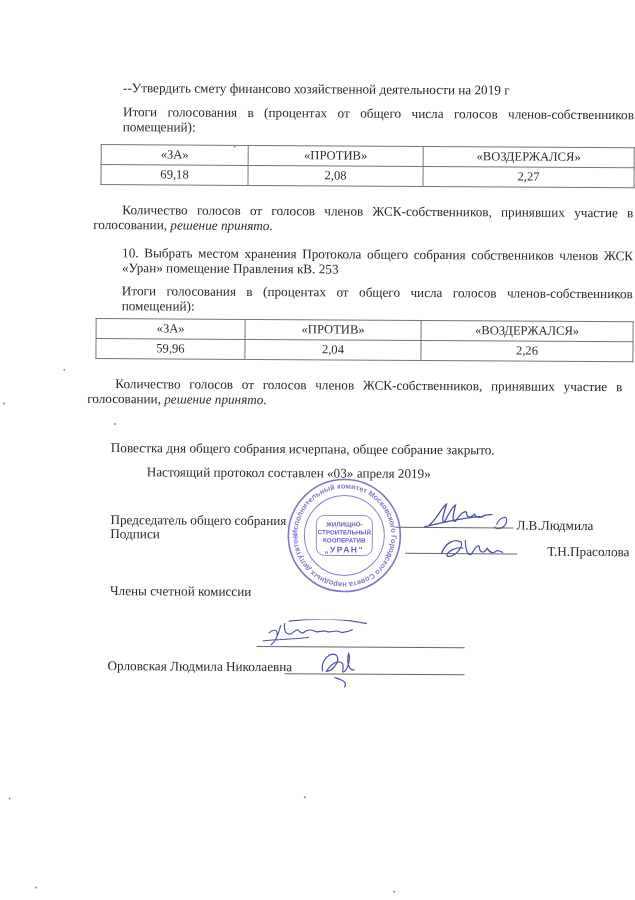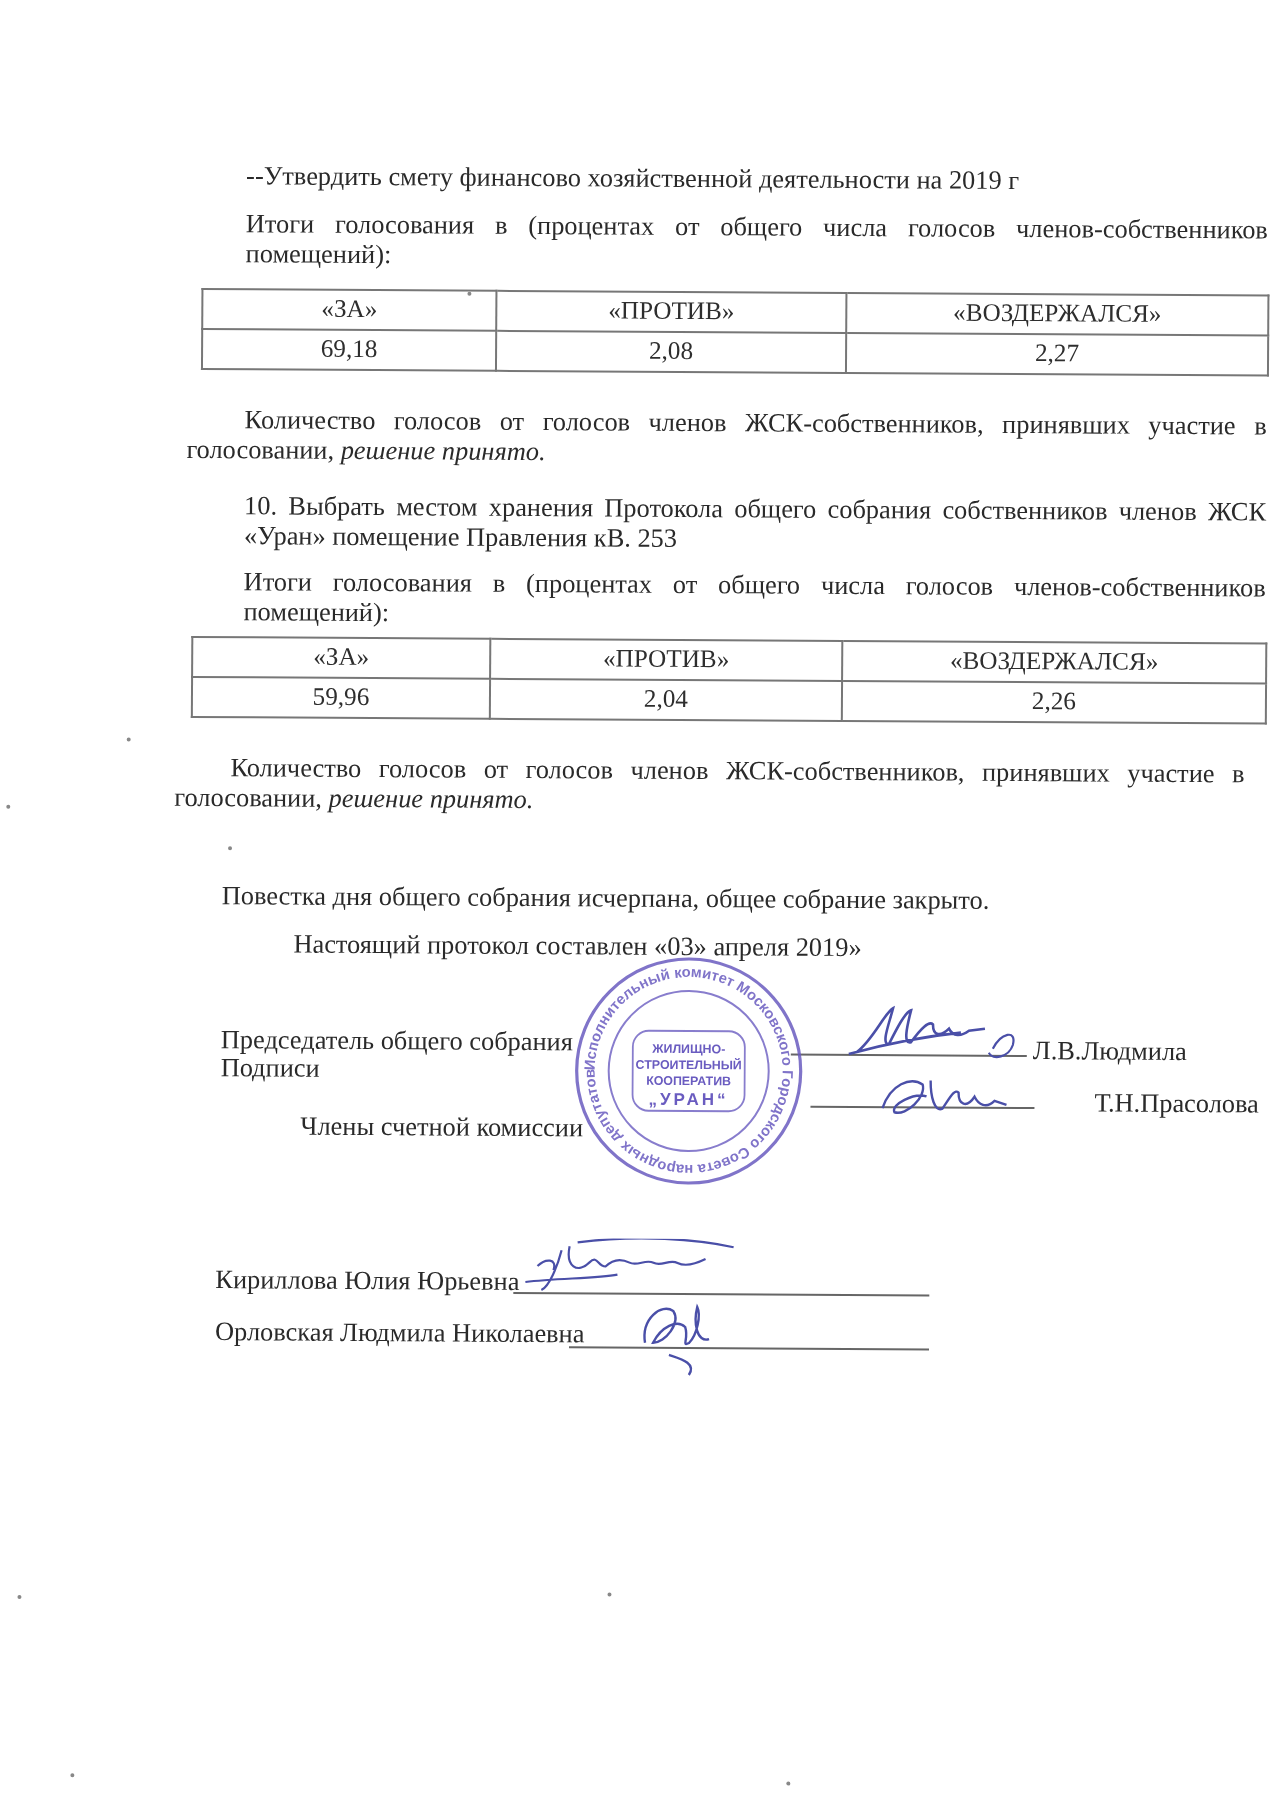--- a/index.html
+++ b/index.html
@@ -98,23 +98,22 @@
     <text font-size="7.4" fill="#6a5cc0" font-family="Liberation Sans, sans-serif" font-weight="bold" opacity="0.85">
       <textPath href="#stampCircle">Исполнительный комитет Московского Городского Совета народных депутатов · Управление кооперативного хозяйства ·</textPath>
     </text>
     <rect x="30" y="38" width="56" height="40" rx="8" fill="none" stroke="#6a5cc0" stroke-width="0.9" opacity="0.8"></rect>
     <text x="58" y="49" text-anchor="middle" font-size="6.2" fill="#6a5cc0" font-family="Liberation Sans, sans-serif" font-weight="bold">ЖИЛИЩНО-</text>
     <text x="58" y="57" text-anchor="middle" font-size="6.2" fill="#6a5cc0" font-family="Liberation Sans, sans-serif" font-weight="bold">СТРОИТЕЛЬНЫЙ</text>
     <text x="58" y="65" text-anchor="middle" font-size="6.2" fill="#6a5cc0" font-family="Liberation Sans, sans-serif" font-weight="bold">КООПЕРАТИВ</text>
     <text x="58" y="75" text-anchor="middle" font-size="8.5" letter-spacing="1.5" fill="#6a5cc0" font-family="Liberation Sans, sans-serif" font-weight="bold">„УРАН“</text>
   </svg>
 
-  <div class="abs txt" style="left:113px; top:555px;margin-left:40px;">Члены счетной комиссии</div>
+  <div class="abs txt" style="left:113px; top:583px;">Члены счетной комиссии</div>
 
-  <div class="abs txt" style="left:111px; top:632px;">Кириллова Юлия Юрьевна</div>
   <div class="line" style="left:260px; top:645px; width:208px;"></div>
   <svg class="sig" style="left:262px; top:618px;" width="110" height="32" viewBox="0 0 110 32">
     <path d="M10 14 C 14 10, 20 10, 18 16 M 22 6 C 20 14, 16 24, 12 26 M 26 4 C 24 14, 30 18, 36 12 C 40 8, 40 14, 44 14 C 48 10, 52 10, 56 12 C 60 14, 64 10, 68 12 C 72 14, 76 10, 80 12 C 84 14, 90 12, 94 10 M 30 2 C 60 -2, 90 0, 108 4 M 4 22 C 20 20, 40 20, 50 18" fill="none" stroke="#4a4fa8" stroke-width="1.1"></path>
   </svg>
 
   <div class="abs txt" style="left:111px; top:658px;">Орловская Людмила Николаевна</div>
   <div class="line" style="left:288px; top:672px; width:180px;"></div>
   <svg class="sig" style="left:318px; top:646px;" width="50" height="44" viewBox="0 0 50 44">
     <path d="M8 24 C 6 12, 16 4, 22 8 C 26 14, 18 24, 12 24 C 16 16, 24 12, 28 16 C 30 22, 26 26, 30 24 C 34 20, 36 10, 34 6 C 32 14, 34 24, 40 22 M 20 30 C 26 32, 34 34, 30 40" fill="none" stroke="#4a4fa8" stroke-width="1.2"></path>
   </svg>

